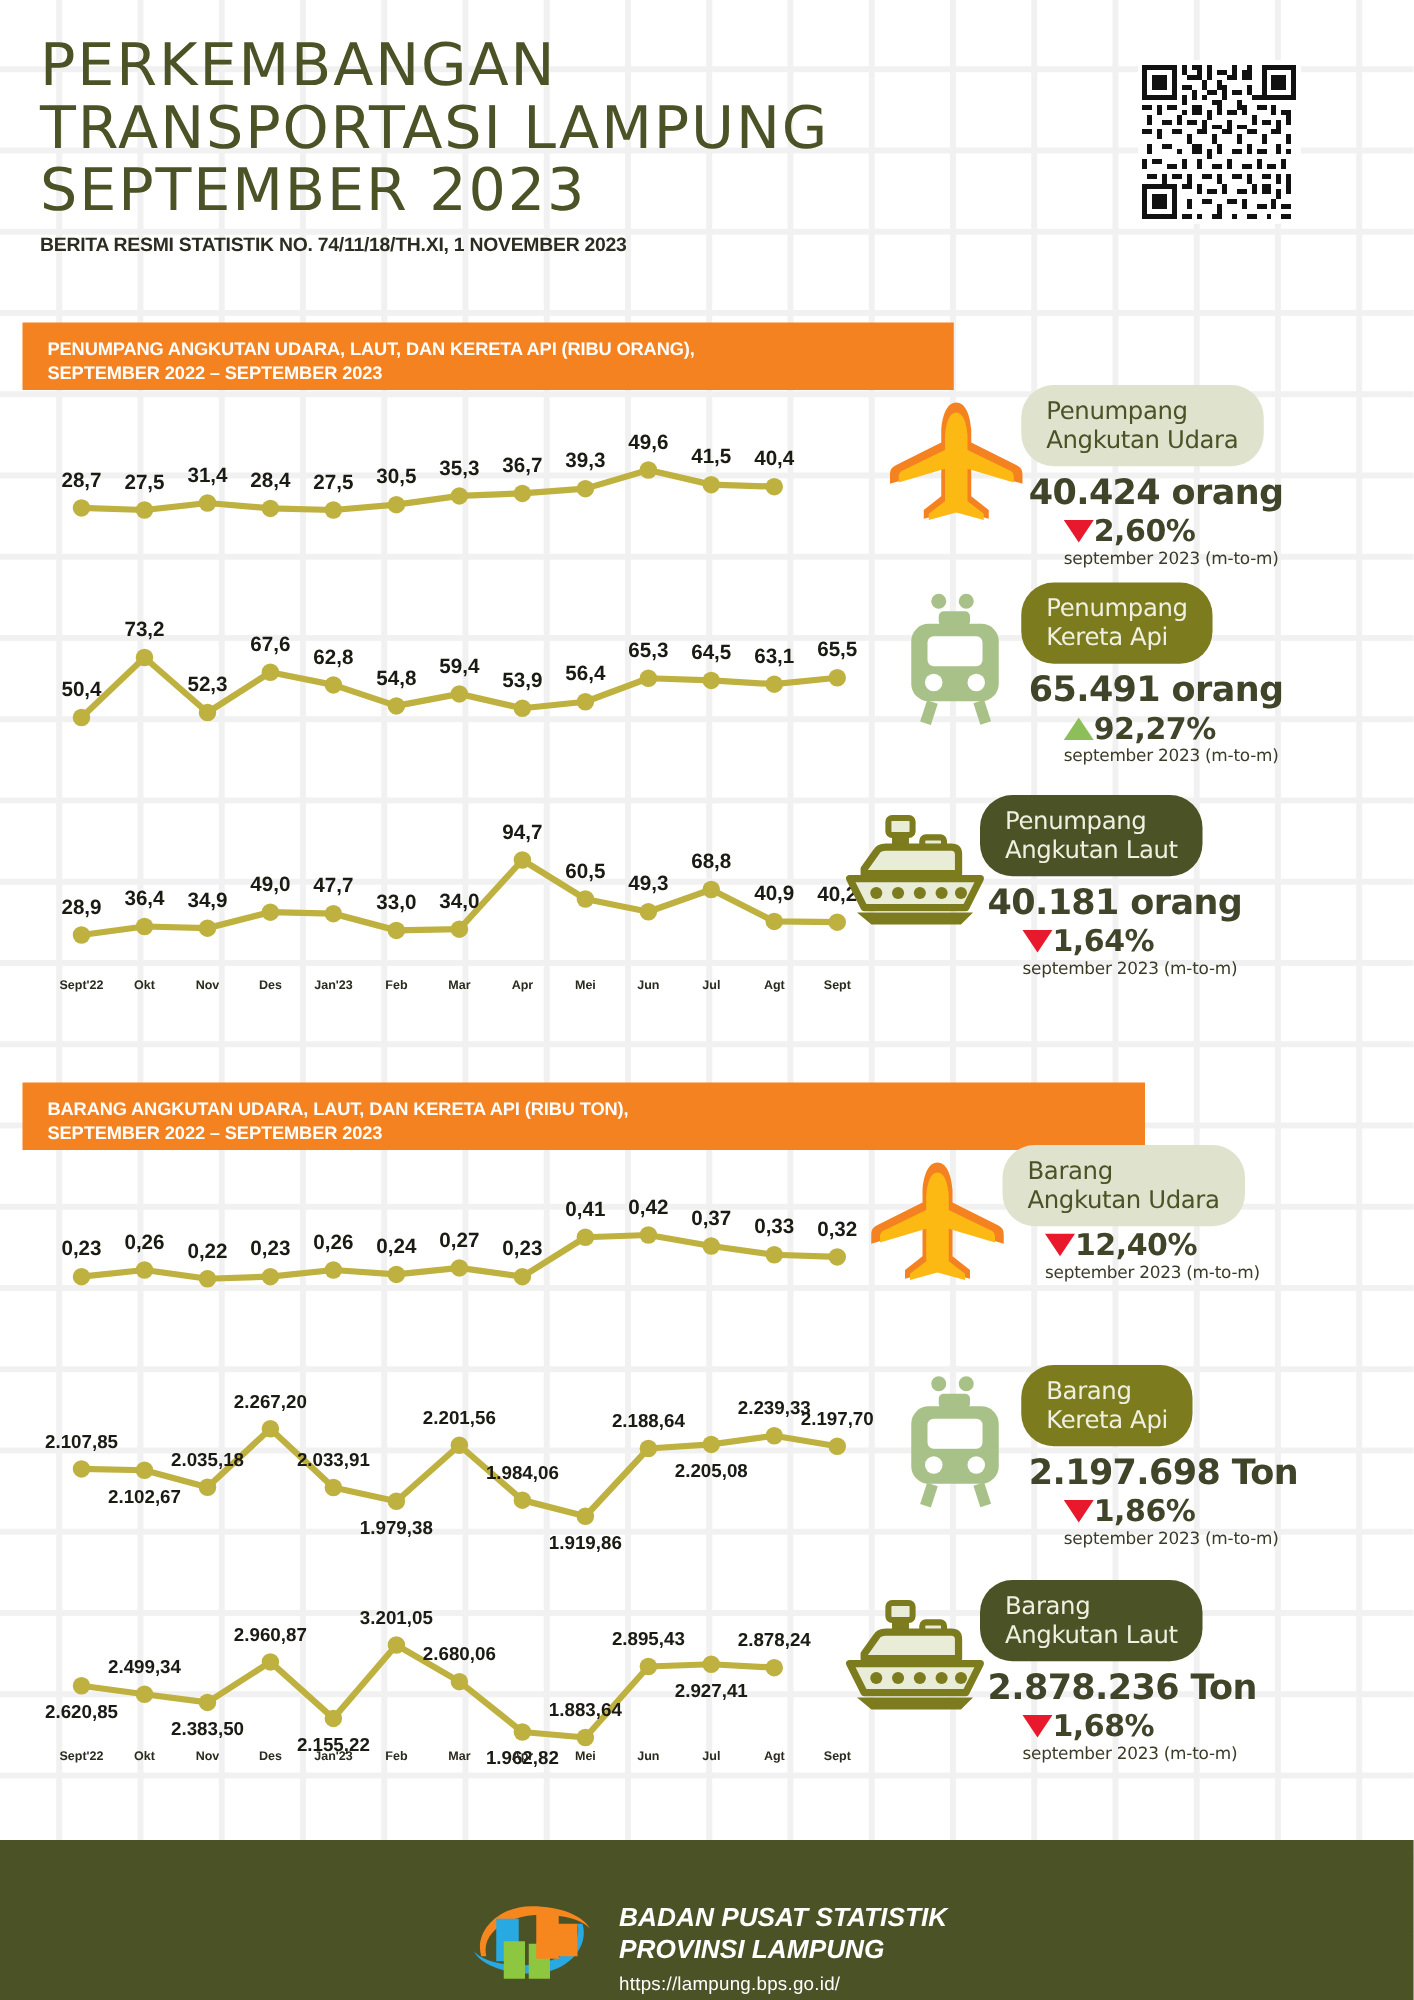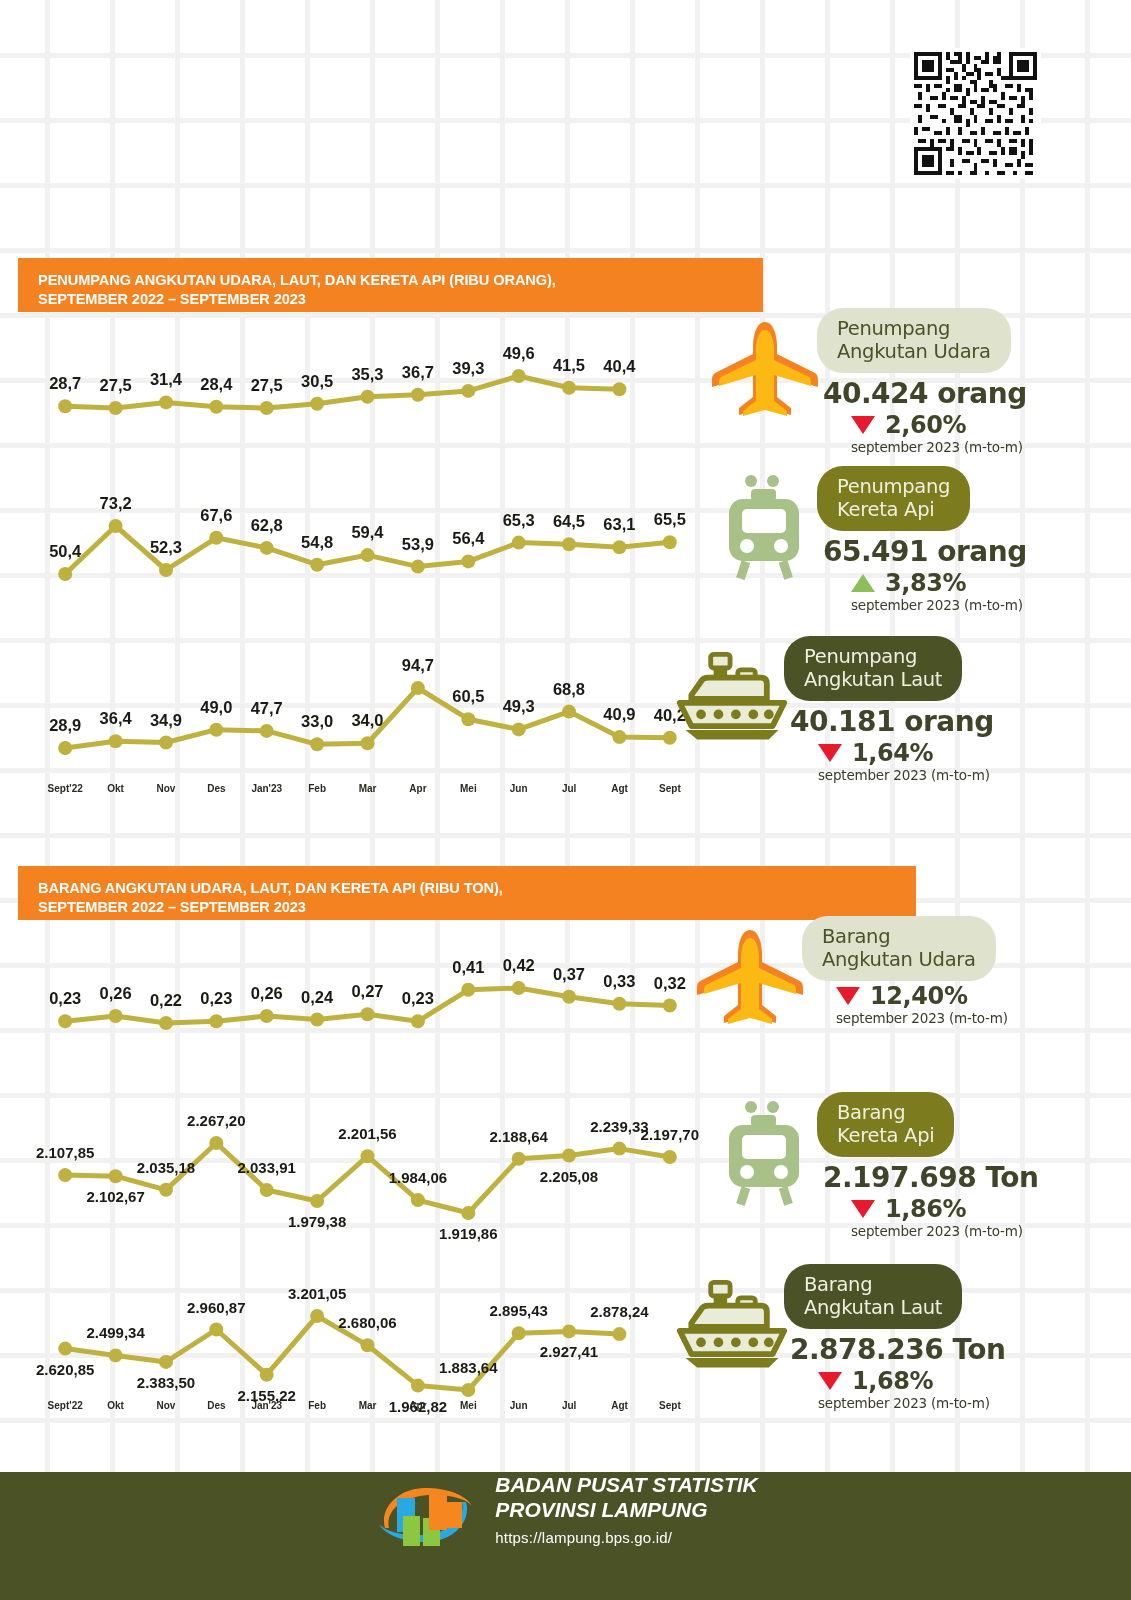--- a/index.html
+++ b/index.html
@@ -121,21 +121,21 @@
     margin-top:4px;
     margin-left:6px;
     font-size:28px;
     font-weight:bold;
     color:#40452a;
     font-family:"DejaVu Sans", sans-serif;
     letter-spacing:-0.5px;
     white-space:nowrap;
   }
   .delta-row {
-    display:flex; align-items:center; gap:10px;
+    display:flex; align-items:center; 
     margin-left:34px; margin-top:1px;
   }
   .tri { width:0; height:0; }
   .tri.down { border-left:12px solid transparent; border-right:12px solid transparent; border-top:18px solid #e8192c; }
   .tri.up   { border-left:12px solid transparent; border-right:12px solid transparent; border-bottom:18px solid #8cbf5a; }
   .delta-val {
     font-size:24px; font-weight:bold; color:#40452a;
     font-family:"DejaVu Sans", sans-serif; letter-spacing:-0.4px;
   }
   .delta-note {
@@ -144,21 +144,21 @@
     color:#3b3b28;
     font-family:"DejaVu Sans", sans-serif;
     letter-spacing:-0.2px;
   }
 
   
   #footer {
     position:absolute; left:0; bottom:0;
     width:1131px; height:128px;
     background:#4b5226;
-    display:flex; align-items:flex-start; justify-content:center; gap:18px;
+    display:flex; align-items:flex-end; justify-content:center; gap:18px;
   }
   #footer-text {
     color:#ffffff;
     font-family:"Liberation Sans", sans-serif;
     font-style:italic;
     font-weight:bold;
     font-size:21px;
     line-height:25px;
   }
   #footer-url {
@@ -167,20 +167,26 @@
     font-size:15px;
     margin-top:3px;
     letter-spacing:0.2px;
   }
 </style>
 </head>
 <body>
 
 <div id="page">
 
+  <div id="header">
+    <div class="title-line">PERKEMBANGAN</div>
+    <div class="title-line">TRANSPORTASI LAMPUNG</div>
+    <div class="title-line">SEPTEMBER 2023</div>
+    <div class="subtitle">BERITA RESMI STATISTIK NO. 74/11/18/TH.XI, 1 NOVEMBER 2023</div>
+  </div>
 
   <div id="qr">
     <svg viewBox="0 0 33 33" width="131" height="131" shape-rendering="crispEdges">
       <rect width="33" height="33" fill="#fff"></rect>
       <g fill="#111">
         <rect x="1" y="1" width="7" height="7"></rect>
           <rect x="2" y="2" width="5" height="5" fill="#fff"></rect>
           <rect x="3" y="3" width="3" height="3"></rect>
         <rect x="25" y="1" width="7" height="7"></rect>
           <rect x="26" y="2" width="5" height="5" fill="#fff"></rect>
@@ -573,21 +579,21 @@
         <rect x="24" y="88" width="9" height="18" transform="rotate(18 28 96)"></rect>
         <rect x="66" y="88" width="9" height="18" transform="rotate(-18 70 96)"></rect>
       </g>
     </svg>
       </div>
     <div class="stat-body">
       <div class="pill mid">Penumpang<br>Kereta Api</div>
       <div class="big-num">65.491 orang</div>
       <div class="delta-row">
         <div class="tri up"></div>
-        <div class="delta-val">3,83%</div>
+        <div class="delta-val">92,27%</div>
       </div>
       <div class="delta-note">september 2023 (m-to-m)</div>
     </div>
     </div>
   <div class="stat" id="stat2" style="left:672px; top:636px;">
     <div class="stat-icon">
         <svg width="124" height="100" viewBox="0 0 124 100">
     <g fill="#7c7b1e">
       <rect x="40" y="6" width="20" height="14" rx="3" fill="#e9ecd6" stroke="#7c7b1e" stroke-width="5"></rect>
       <rect x="43" y="18" width="14" height="30"></rect>

